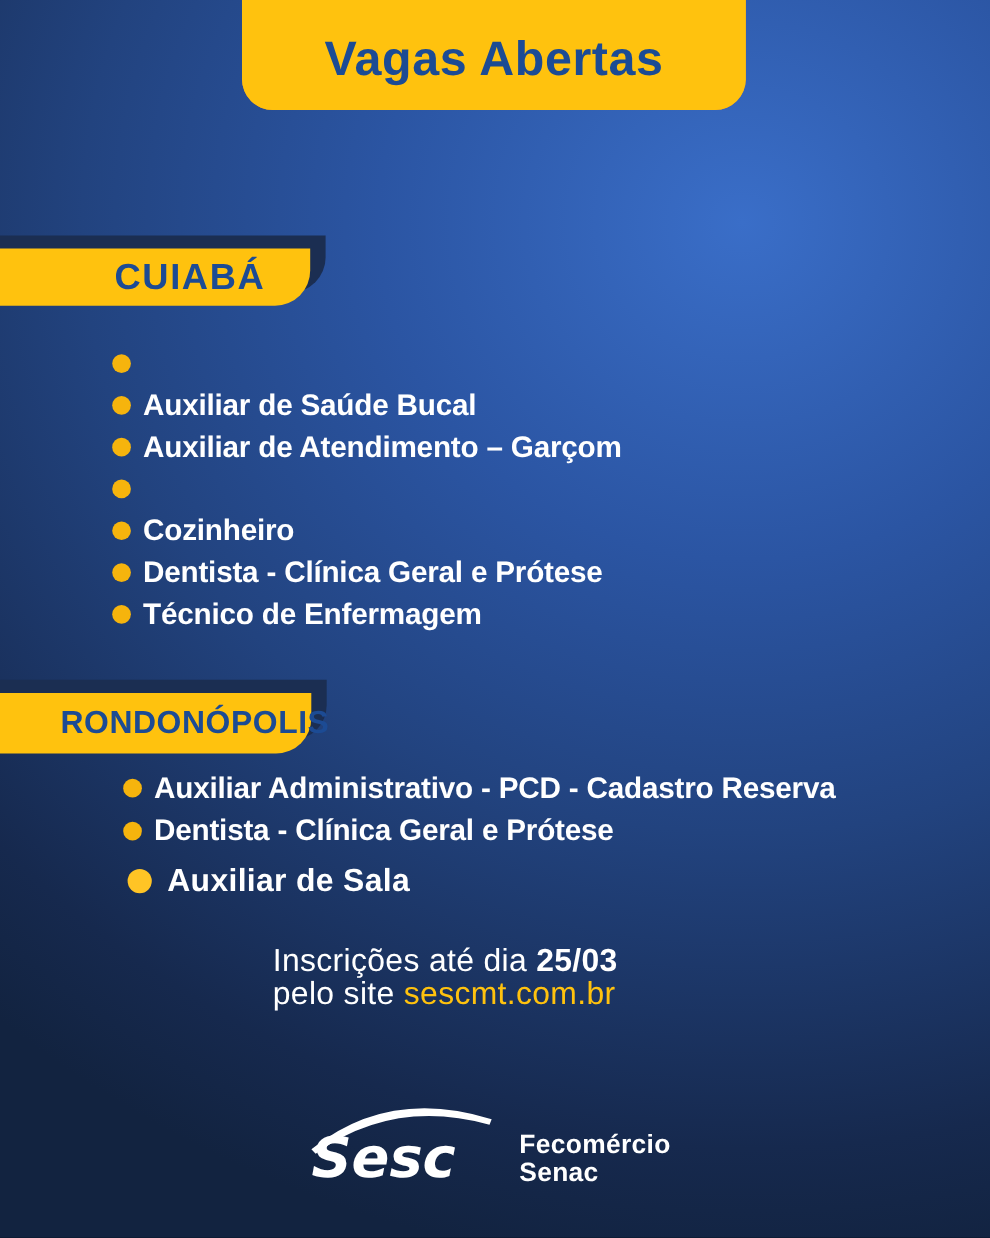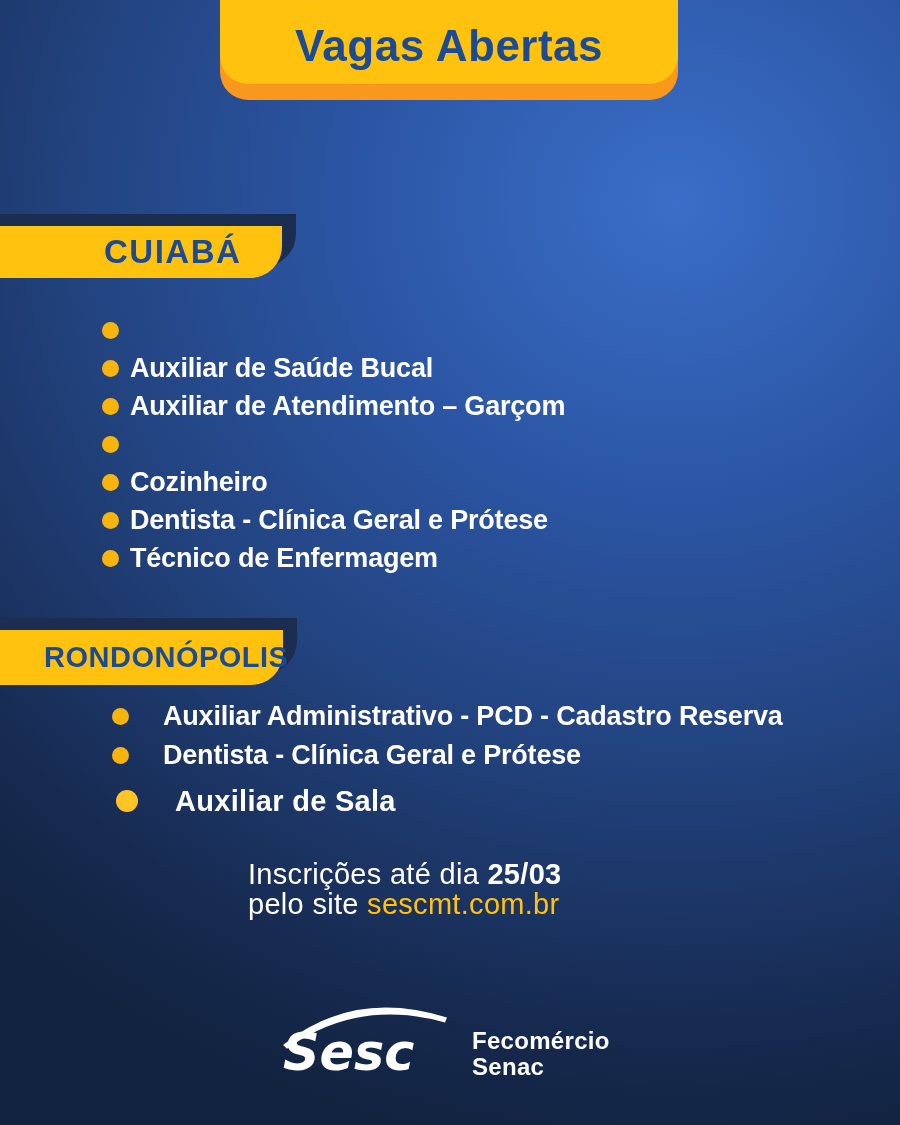--- a/index.html
+++ b/index.html
@@ -17,21 +17,21 @@
 
   
   .top-banner-shadow {
     position: absolute; left: 220px; top: 0;
     width: 458px; height: 100px;
     background: #f8981d;
     border-radius: 0 0 28px 28px;
   }
   .top-banner {
     position: absolute; left: 220px; top: 0;
-    width: 458px; height: 84px;
+    width: 458px; height: 100px;
     background: #ffc20e;
     border-radius: 0 0 28px 28px;
     display: flex; align-items: center; justify-content: center;
   }
   .top-banner .title {
     color: #1c4b94;
     font-weight: bold;
     font-size: 44px;
     letter-spacing: 0.5px;
     padding-top: 8px;
@@ -46,29 +46,29 @@
   .sec-shadow.cuiaba-sh  { top: 214px; width: 296px; height: 52px; }
   .sec-shadow.rondo-sh   { top: 618px; width: 297px; height: 55px; }
   .sec-banner {
     position: absolute; left: 0;
     background: #ffc20e;
     border-radius: 0 0 32px 0;
     display: flex; align-items: center;
     color: #1c4b94; font-weight: bold;
   }
   .sec-banner.cuiaba { top: 226px; width: 282px; height: 52px; font-size: 33px; letter-spacing: 1.5px; padding-left: 104px; box-sizing: border-box; }
-  .sec-banner.rondo  { top: 630px; width: 283px; height: 55px; font-size: 29px; letter-spacing: 0.5px; padding-left: 44px;  box-sizing: border-box; }
+  .sec-banner.rondo  { top: 630px; width: 283px; height: 55px; font-size: 29px; letter-spacing: 0.5px; padding-left: 55px;  box-sizing: border-box; }
 
   
   .job-list { position: absolute; left: 0; width: 900px; }
   .job-list.cuiaba-list { top: 311px; }
   .job-list.rondo-list  { top: 697px; }
   .job-row { display: flex; align-items: center; height: 38px; }
   .cuiaba-list .job-row { padding-left: 102px; }
-  .rondo-list  .job-row { padding-left: 112px; height: 39px; gap: 23px; }
+  .rondo-list  .job-row { padding-left: 112px; height: 39px; }
   .rondo-list  .job-row.row-large { padding-left: 116px; height: 48px; margin-top: 2px; }
   .bullet {
     width: 17px; height: 17px; border-radius: 50%;
     background: #f6b40d; margin-right: 11px; flex: none;
   }
   .row-large .bullet { width: 22px; height: 22px; background: #ffc425; margin-right: 14px; }
   .job-text {
     color: #ffffff; font-weight: bold; font-size: 27px;
     letter-spacing: -0.2px; white-space: nowrap;
   }

